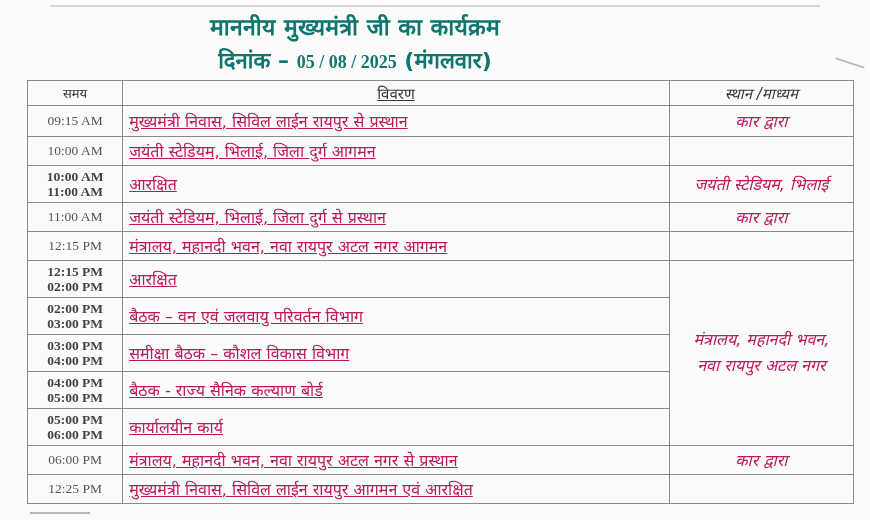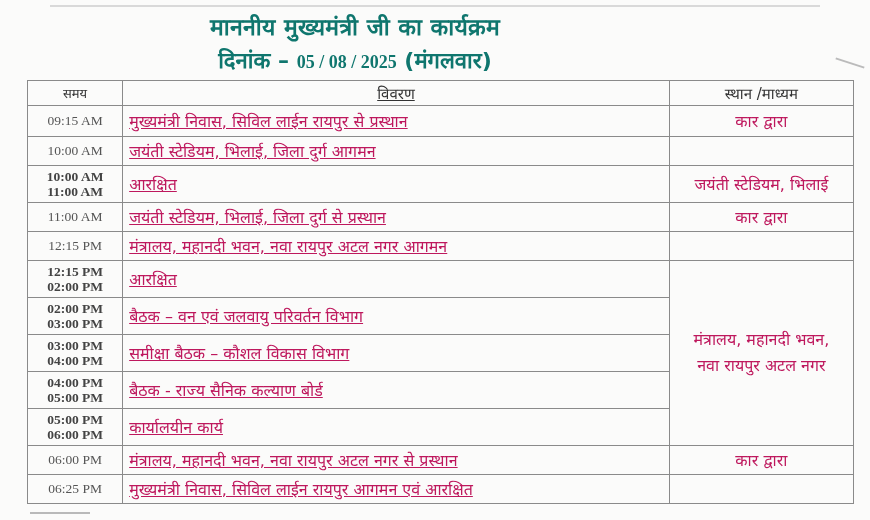--- a/index.html
+++ b/index.html
@@ -9,21 +9,21 @@
   .title1{top:10px;font-size:23px;letter-spacing:0.3px;}
   .title2{top:44px;font-size:22px;}
   .title2 .date{font-family:"Liberation Serif",serif;font-weight:bold;font-size:18px;}
   table{position:absolute;left:27px;top:80px;border-collapse:collapse;width:827px;}
   td,th{border:1.5px solid #8a8a8a;padding:0;font-weight:normal;}
   th{height:24px;font-size:15px;color:#333;text-align:center;}
   td{font-size:16px;color:#be185d;}
   .c1{width:95px;text-align:center;font-family:"Liberation Serif",serif;font-size:13.5px;color:#555;}
   .c1.bold{font-weight:bold;color:#444;line-height:15px;}
   .c2{width:546px;padding-left:6px;text-decoration:underline;}
-  .c3{width:185px;text-align:center;}
+  .c3{width:185px;text-align:center;font-style:italic;}
   .h32{height:31px;margin-top:28px;}
   .h30{height:29px;}
   .h38{height:37px;}
   .merged{line-height:26px;}
   .stray{position:absolute;left:30px;top:512px;width:60px;height:8px;border-top:2px solid #777;opacity:.5;}
   .mark{position:absolute;left:835px;top:62px;width:30px;height:2px;background:#bbb;transform:rotate(18deg);}
 </style>
 </head>
 <body>
 
@@ -123,20 +123,20 @@
     <td class="c2">कार्यालयीन कार्य</td>
   </tr>
 
   <tr class="h30">
     <td class="c1">06:00 PM</td>
     <td class="c2">मंत्रालय, महानदी भवन, नवा रायपुर अटल नगर से प्रस्थान</td>
     <td class="c3">कार द्वारा</td>
   </tr>
 
   <tr class="h30">
-    <td class="c1">06:25 PM</td>
+    <td class="c1">12:25 PM</td>
     <td class="c2">मुख्यमंत्री निवास, सिविल लाईन रायपुर आगमन एवं आरक्षित</td>
     <td class="c3"></td>
   </tr>
 </tbody>
   </table>
 
 <div class="stray"></div>
 
 </body></html>

